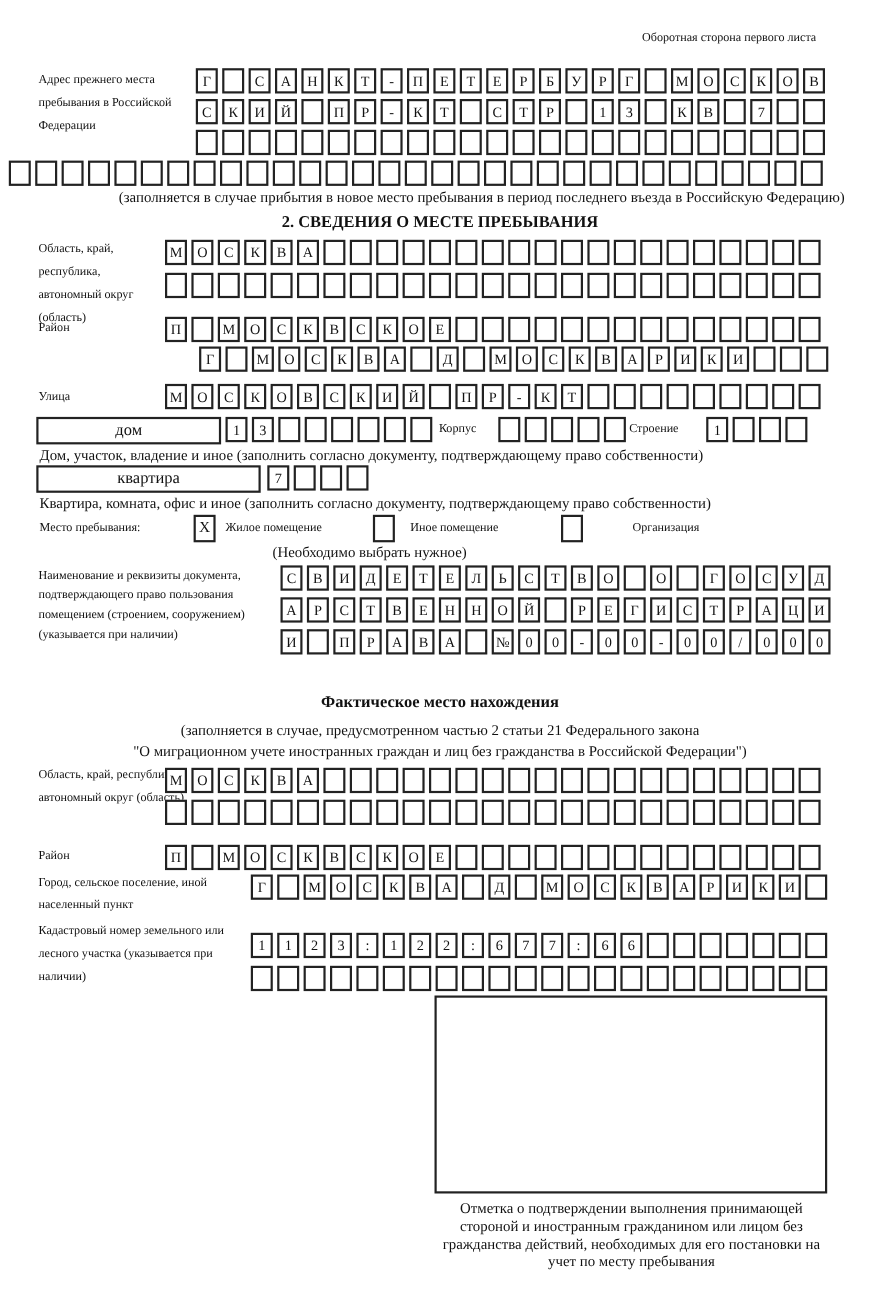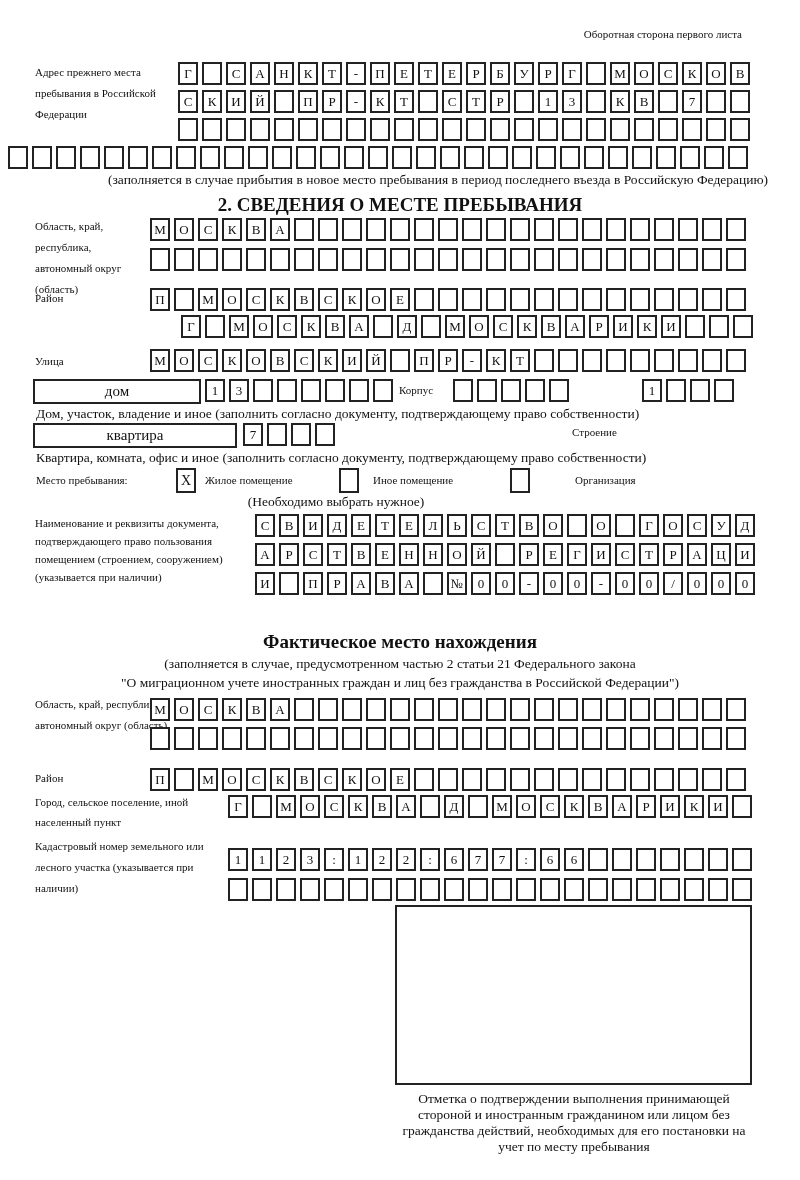--- a/index.html
+++ b/index.html
@@ -3,21 +3,21 @@
 <meta charset="utf-8">
 <style>
   html,body{margin:0;padding:0;background:#fff;}
   .page{
     position:relative;width:800px;height:1180px;background:#fff;color:#111;
     font-family:"Liberation Serif","DejaVu Serif",serif;overflow:hidden;
   }
   .abs{position:absolute;}
   .lbl{font-size:11px;line-height:21px;}
   .note{font-size:13.5px;line-height:16px;}
-  .title{font-size:19px;font-weight:bold;}
+  .title{font-size:15px;font-weight:bold;}
   .center{text-align:center;width:100%;left:0;}
   .cells{display:flex;}
   .cell{
     flex:0 0 auto;width:20px;height:23px;margin-right:4px;border:2px solid #222;
     box-sizing:border-box;display:flex;align-items:center;justify-content:center;
     font-size:13px;background:#fff;
   }
   .wbox{
     border:2px solid #222;box-sizing:border-box;height:25px;display:flex;
     align-items:center;justify-content:center;font-size:15px;background:#fff;
@@ -304,21 +304,21 @@
       <span class="cell"></span>
     </div>
   <div class="abs lbl" style="top:380px;left:399px;">Корпус</div>
   <div class="abs cells" style="top:379px;left:453px;">
       <span class="cell"></span>
       <span class="cell"></span>
       <span class="cell"></span>
       <span class="cell"></span>
       <span class="cell"></span>
     </div>
-  <div class="abs lbl" style="top:380px;left:572px;margin-top:42px;">Строение</div>
+  <div class="abs lbl" style="top:380px;left:572px;">Строение</div>
   <div class="abs cells" style="top:379px;left:642px;">
       <span class="cell">1</span>
       <span class="cell"></span>
       <span class="cell"></span>
       <span class="cell"></span>
     </div>
   <div class="abs note" style="top:406px;left:36px;">Дом, участок, владение и иное (заполнить согласно документу, подтверждающему право собственности)</div>
 
   <div class="abs wbox" style="top:423px;left:33px;width:204px;">квартира</div>
   <div class="abs cells" style="top:423px;left:243px;">

